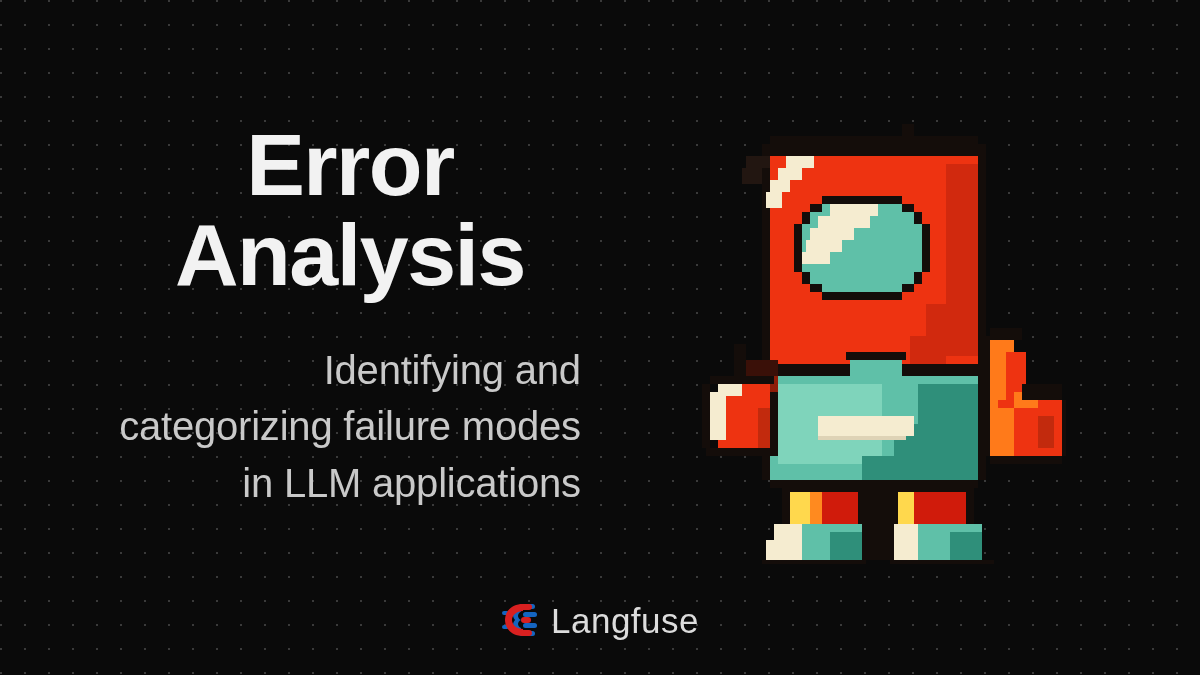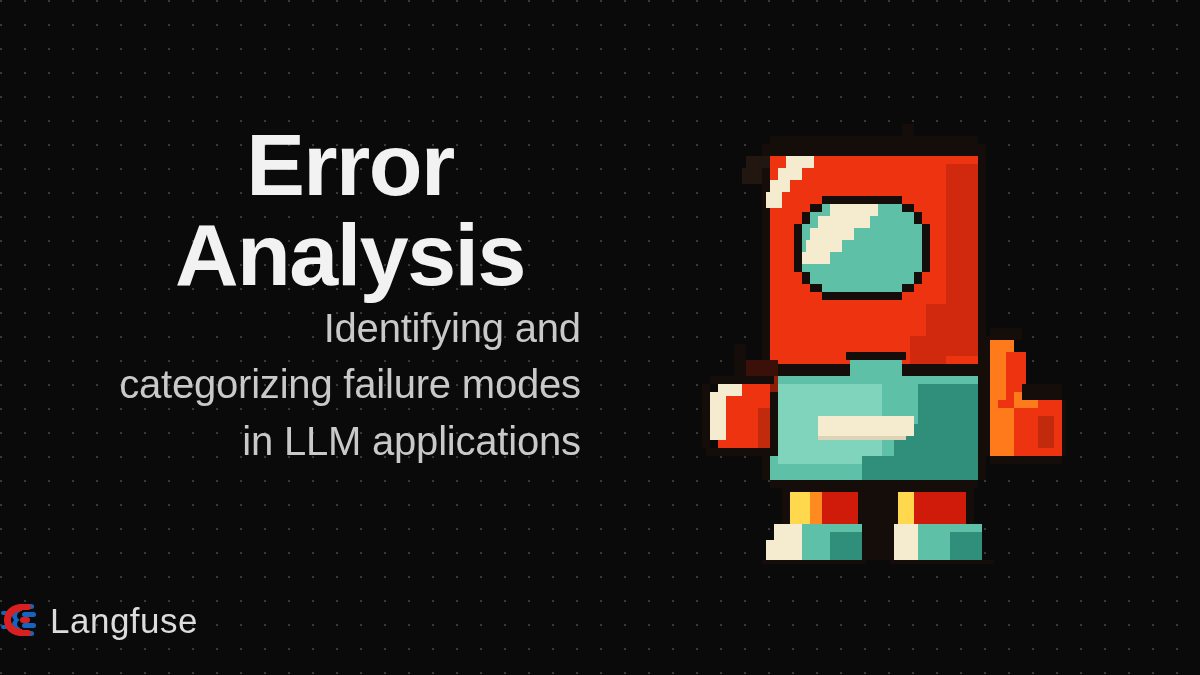--- a/index.html
+++ b/index.html
@@ -35,39 +35,41 @@
     text-align:center;
   }
 
   #title {
     color:#f2f2f2;
     font-size:88px;
     font-weight:700;
     line-height:1.02;
     letter-spacing:-1.5px;
     white-space:pre-line;
+    margin-bottom:42px;
   }
 
   #subtitle {
     color:#c9c9c9;
     font-size:40px;
     font-weight:400;
     line-height:1.42;
     letter-spacing:-0.2px;
     white-space:pre-line;
     text-align:right;
   }
 
   
   #brand {
     position:absolute;
     left:0px; top:600px;
     width:1200px;
     display:flex;
     align-items:center;
+    justify-content:center;
     gap:8px;
   }
   #brand-mark { width:42px; height:40px; display:block; flex:none; }
   #brand-name {
     color:#dcdcdc;
     font-size:35px;
     font-weight:400;
     letter-spacing:0.5px;
     line-height:1;
   }

